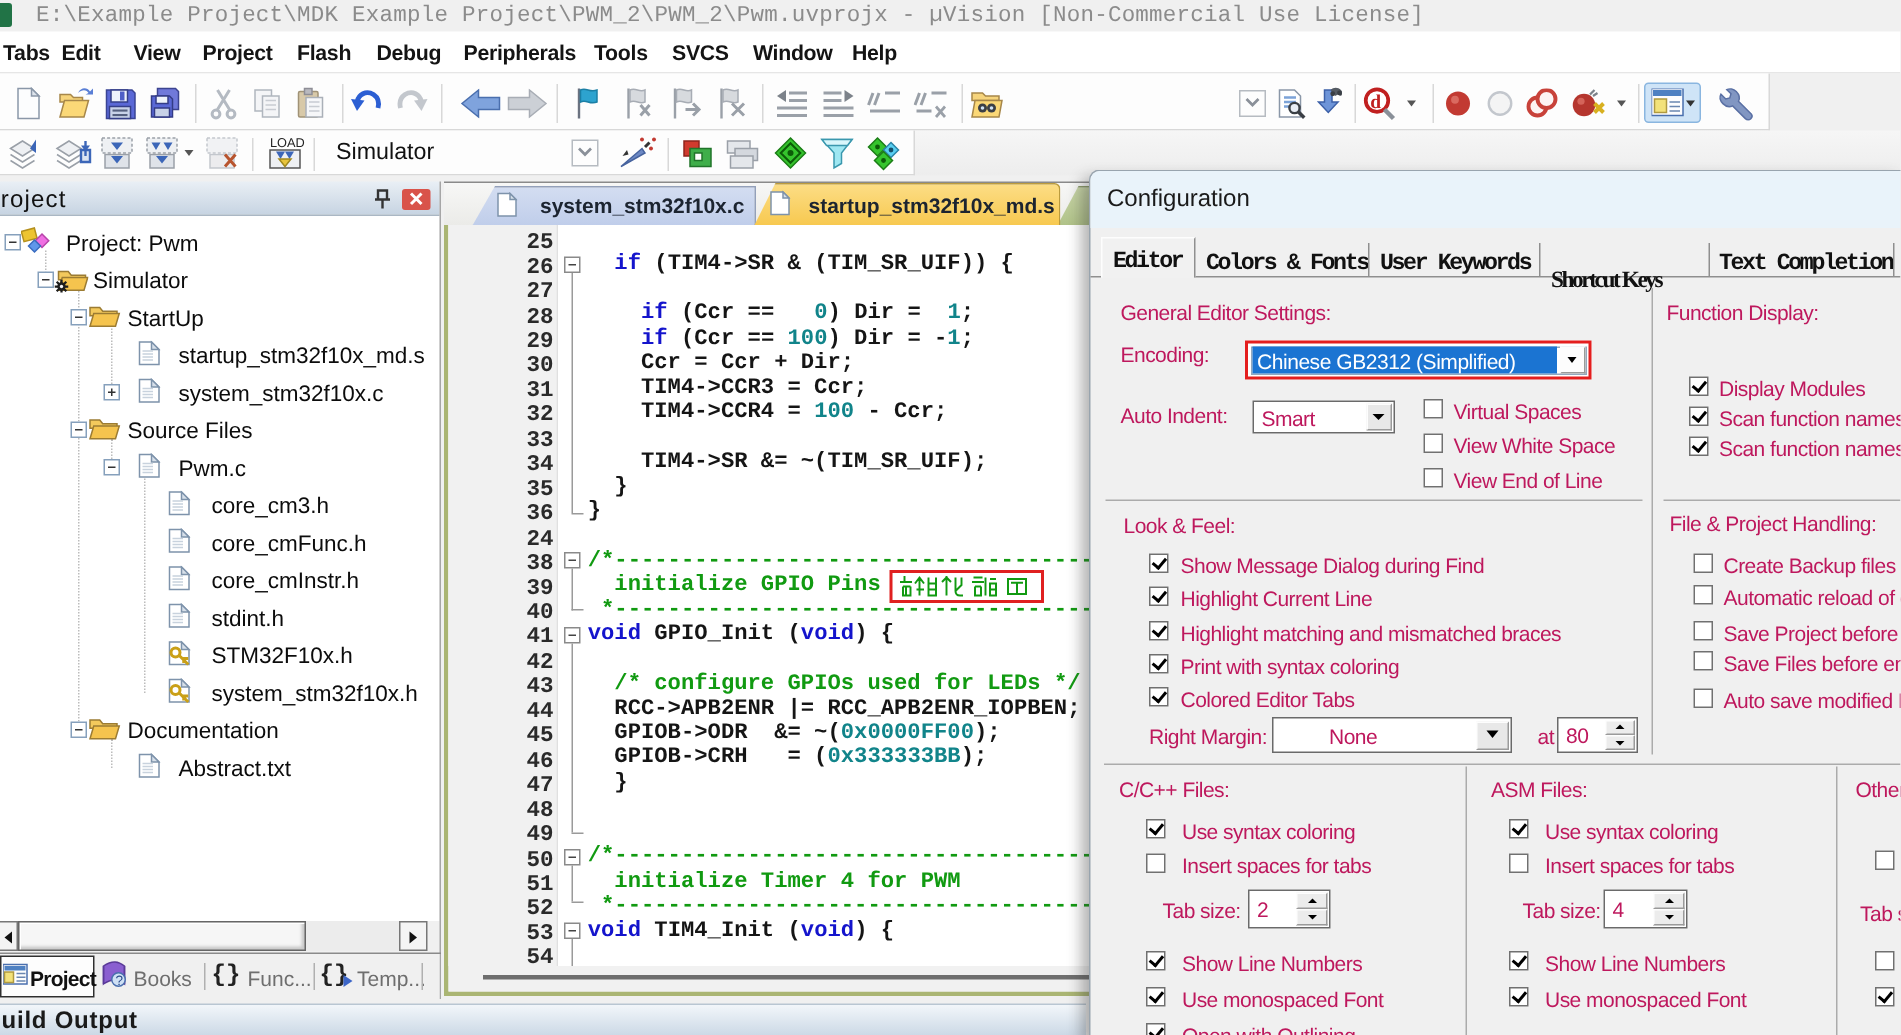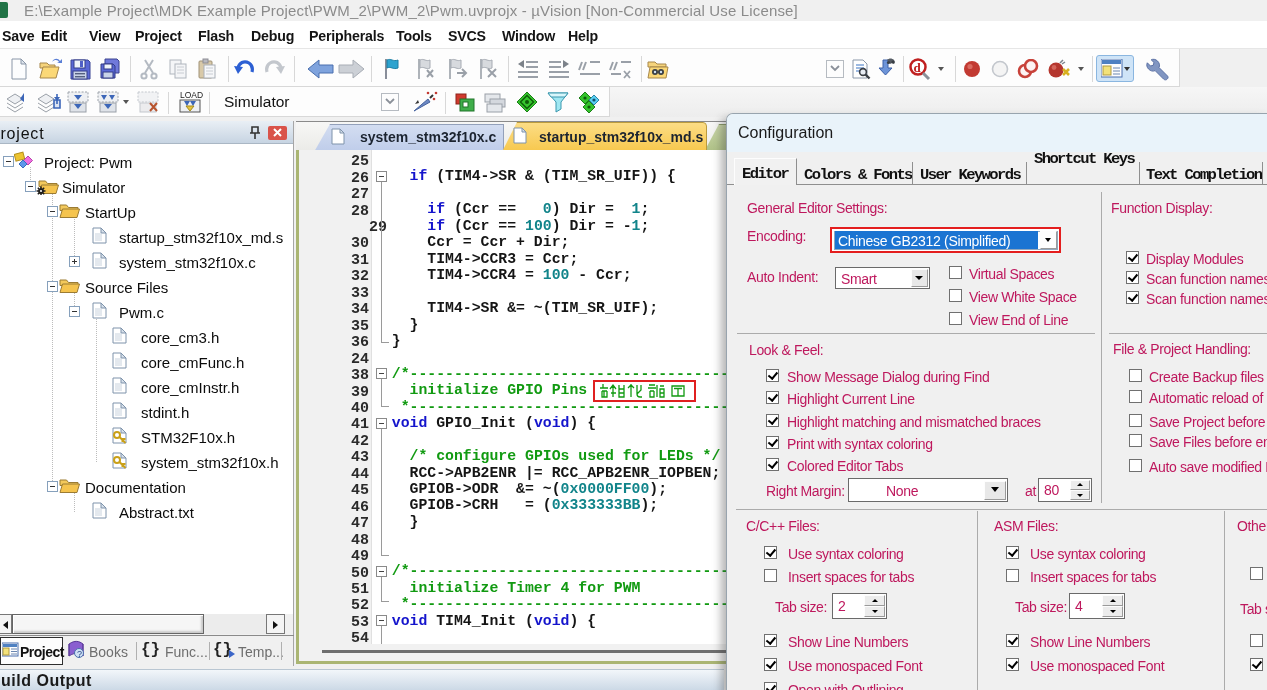--- a/index.html
+++ b/index.html
@@ -28,25 +28,25 @@
 .vline{position:absolute;width:1px;background:#a0a0a0;}
 .tablbl{position:absolute;font-family:"Liberation Mono",monospace;font-weight:bold;font-size:15.5px;letter-spacing:-1.6px;color:#111;white-space:nowrap;}
 .ex{position:absolute;width:11px;height:11px;box-sizing:border-box;border:1px solid #86a0bc;background:#fff;}
 .ex::before{content:"";position:absolute;left:2px;top:4px;width:5px;height:1px;background:#333;}
 .ex.p::after{content:"";position:absolute;left:4px;top:2px;width:1px;height:5px;background:#333;}
 </style></head>
 <body>
 
 <div class="a" style="left:0;top:0;width:1267px;height:21px;background:#f0f0f0;"></div>
 <div class="a" style="left:-8px;top:2px;width:16px;height:16px;background:#217346;border-radius:2px;"></div>
-<div class="a" style="left:24px;top:2px;font-size:15px;letter-spacing:0.16px;color:#8b8b8b;white-space:nowrap;">E:\Example Project\MDK Example Project\PWM_2\PWM_2\Pwm.uvprojx - µVision  [Non-Commercial Use License]</div>
+<div class="a" style="left:24px;top:2px;font-size:15px;letter-spacing:0.16px;color:#8b8b8b;white-space:nowrap;font-family:Liberation Mono, monospace;">E:\Example Project\MDK Example Project\PWM_2\PWM_2\Pwm.uvprojx - µVision  [Non-Commercial Use License]</div>
 
 <div class="a" style="left:0;top:21px;width:1267px;height:28px;background:#ffffff;border-bottom:1px solid #e6e6e6;box-sizing:border-box;"></div>
 <div id="menu" style="position:absolute;top:28px;left:0;font-size:14.2px;font-weight:600;letter-spacing:-0.2px;color:#141414;">
-<span class="a" style="left:2px;">Save</span>
+<span class="a" style="left:2px;">Tabs</span>
 <span class="a" style="left:41px;">Edit</span>
 <span class="a" style="left:89px;">View</span>
 <span class="a" style="left:135px;">Project</span>
 <span class="a" style="left:198px;">Flash</span>
 <span class="a" style="left:251px;">Debug</span>
 <span class="a" style="left:309px;">Peripherals</span>
 <span class="a" style="left:396px;">Tools</span>
 <span class="a" style="left:448px;">SVCS</span>
 <span class="a" style="left:502px;">Window</span>
 <span class="a" style="left:568px;">Help</span>
@@ -524,21 +524,21 @@
 <div class="a" style="left:299px;top:150px;width:72px;height:494px;background:#f1f1f1;"></div>
 <div class="a" style="left:299px;top:644px;width:441px;height:17px;background:#f1f1f1;"></div>
 <div class="a" style="left:322px;top:650px;width:418px;height:3px;background:#6e6e6e;"></div>
 <div class="vline" style="left:371px;top:150px;height:494px;background:#e0e0e0;"></div>
 <div class="num" style="left:333px;top:153.2px;">25</div>
 <div class="num" style="left:333px;top:169.6px;">26</div>
 <div class="codeln" style="left:391.8px;top:168.4px;">  <span class="kw">if</span> (TIM4-&gt;SR &amp; (TIM_SR_UIF)) {</div>
 <div class="num" style="left:333px;top:186.1px;">27</div>
 <div class="num" style="left:333px;top:202.5px;">28</div>
 <div class="codeln" style="left:391.8px;top:201.3px;">    <span class="kw">if</span> (Ccr ==   <span class="nm">0</span>) Dir =  <span class="nm">1</span>;</div>
-<div class="num" style="left:351px;top:219.0px;">29</div>
+<div class="num" style="left:333px;top:219.0px;">29</div>
 <div class="codeln" style="left:391.8px;top:217.8px;">    <span class="kw">if</span> (Ccr == <span class="nm">100</span>) Dir = -<span class="nm">1</span>;</div>
 <div class="num" style="left:333px;top:235.4px;">30</div>
 <div class="codeln" style="left:391.8px;top:234.2px;">    Ccr = Ccr + Dir;</div>
 <div class="num" style="left:333px;top:251.9px;">31</div>
 <div class="codeln" style="left:391.8px;top:250.7px;">    TIM4-&gt;CCR3 = Ccr;</div>
 <div class="num" style="left:333px;top:268.3px;">32</div>
 <div class="codeln" style="left:391.8px;top:267.1px;">    TIM4-&gt;CCR4 = <span class="nm">100</span> - Ccr;</div>
 <div class="num" style="left:333px;top:284.8px;">33</div>
 <div class="num" style="left:333px;top:301.2px;">34</div>
 <div class="codeln" style="left:391.8px;top:300.0px;">    TIM4-&gt;SR &amp;= ~(TIM_SR_UIF);</div>
@@ -611,21 +611,21 @@
 <div id="dialog">
 <div class="a" style="left:726px;top:113px;width:541px;height:577px;background:#f0f0f0;border:1px solid #98a4ae;border-right:none;border-bottom:none;border-top-left-radius:7px;box-shadow:-5px 5px 9px rgba(60,60,60,.38);"></div>
 <div class="a" style="left:727px;top:114px;width:540px;height:38px;background:#e9f3fa;border-top-left-radius:6px;"></div>
 <div class="a" style="left:738px;top:124px;font-size:16px;color:#1a1a1a;">Configuration</div>
 <div class="hline" style="left:727px;top:184px;width:7px;background:#8f8f8f;"></div>
 <div class="hline" style="left:796px;top:184px;width:471px;background:#8f8f8f;"></div>
 <div class="a" style="left:734px;top:158px;width:63px;height:27px;background:#f1f1f1;border:1px solid #8f8f8f;border-bottom:none;border-top-color:#fdfdfd;border-left-color:#fdfdfd;box-sizing:border-box;"></div>
 <div class="tablbl" style="left:742px;top:165px;">Editor</div>
 <div class="tablbl" style="left:804px;top:166px;">Colors &amp; Fonts</div>
 <div class="tablbl" style="left:920px;top:166px;">User Keywords</div>
-<div class="tablbl" style="left:1034px;top:150px;">Shortcut Keys</div>
+<div class="tablbl" style="left:1034px;top:178px;font-family:Liberation Serif, serif;">Shortcut Keys</div>
 <div class="tablbl" style="left:1146px;top:166px;">Text Completion</div>
 <div class="vline" style="left:912px;top:162px;height:22px;background:#8f8f8f;"></div>
 <div class="vline" style="left:1026px;top:162px;height:22px;background:#8f8f8f;"></div>
 <div class="vline" style="left:1139px;top:162px;height:22px;background:#8f8f8f;"></div>
 <div class="vline" style="left:1262px;top:162px;height:22px;background:#8f8f8f;"></div>
 <div class="lbl" style="left:747px;top:200px;">General Editor Settings:</div>
 <div class="lbl" style="left:747px;top:228px;">Encoding:</div>
 <div class="a" style="left:830px;top:227px;width:231px;height:26px;border:2.5px solid #e41e1e;box-sizing:border-box;background:#fff;"></div>
 <div class="a" style="left:833.5px;top:230.5px;width:224px;height:19px;border:1px solid #93a8be;box-sizing:border-box;background:#fff;"></div>
 <div class="a" style="left:835px;top:231px;width:203px;height:18px;background:#1b74d2;"></div>

